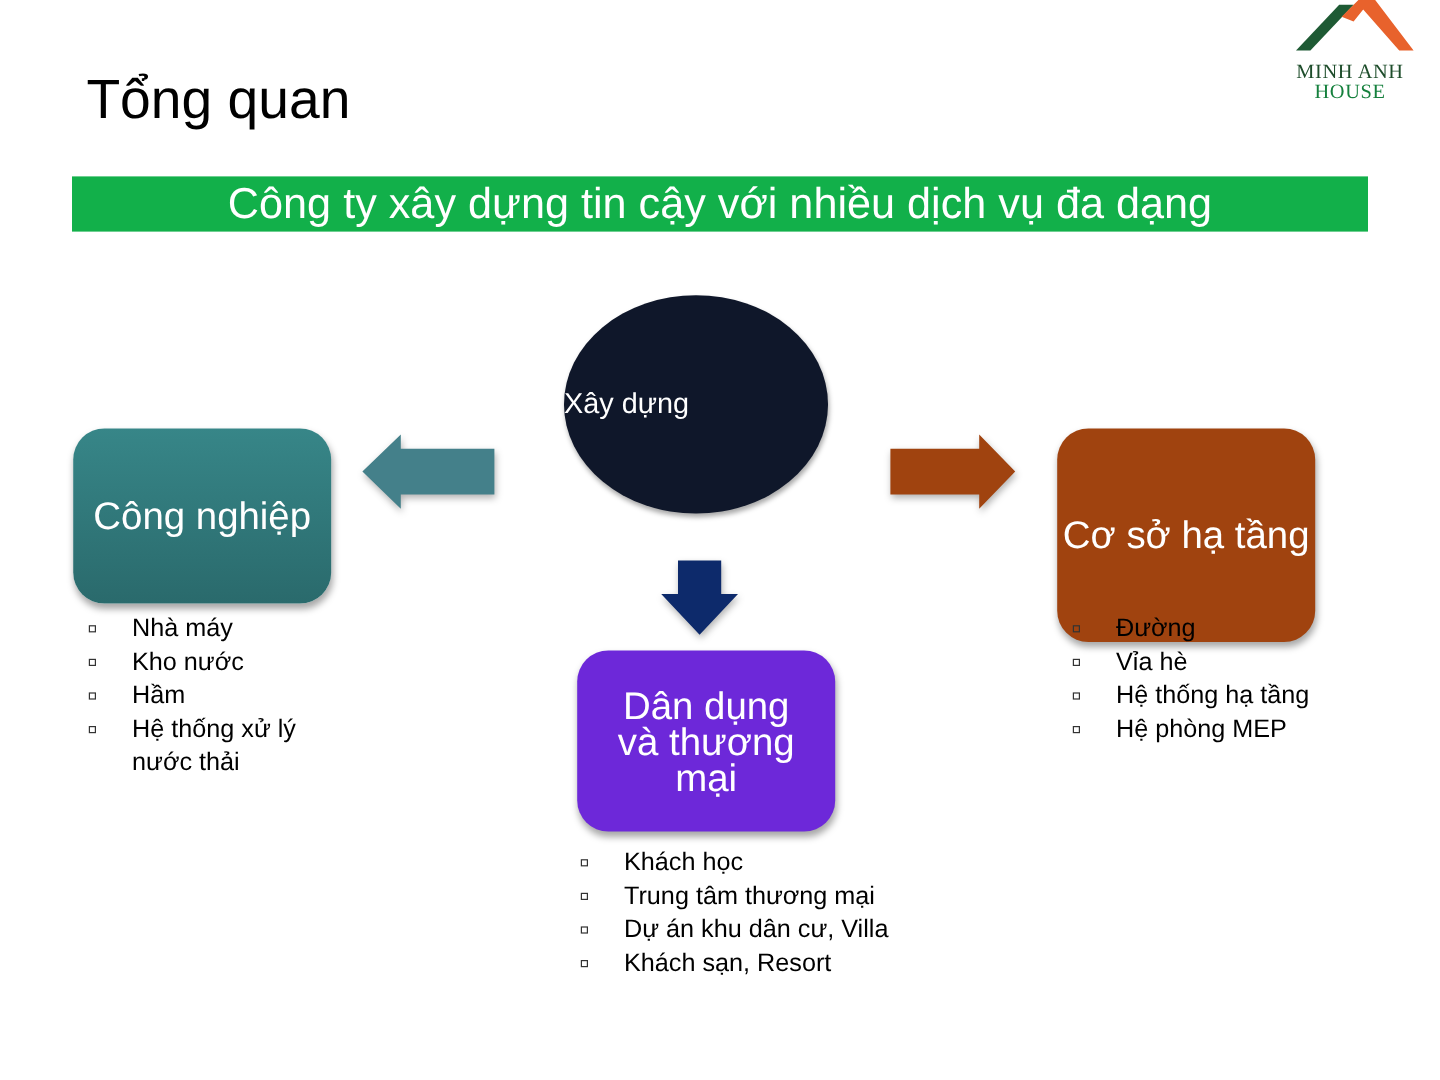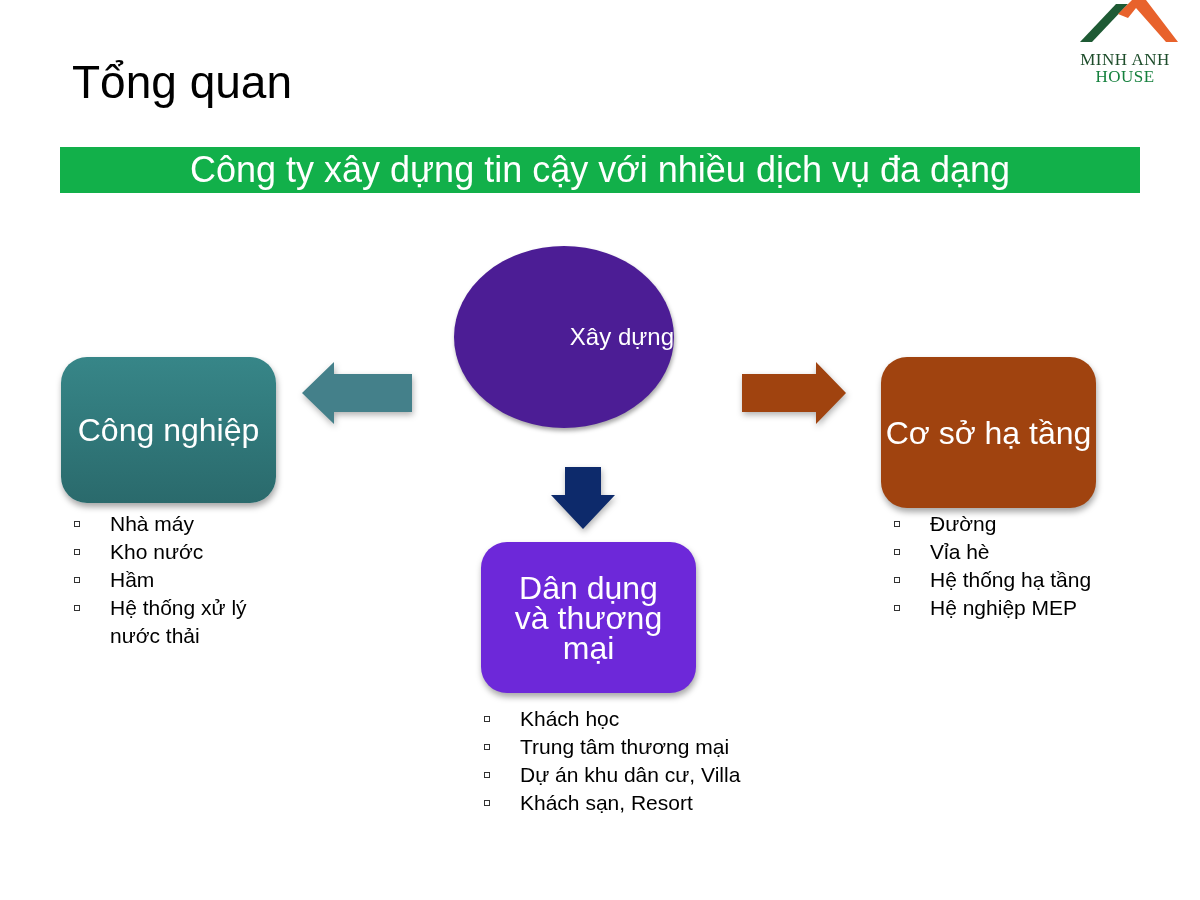--- a/index.html
+++ b/index.html
@@ -11,31 +11,31 @@
     .logo-line1 { position: absolute; left: 0; top: 50px; width: 130px; text-align: center;
       font-family: "Liberation Serif", serif; font-size: 17px; color: #1e4d2b; letter-spacing: 0.5px; }
     .logo-line2 { position: absolute; left: 0; top: 67px; width: 130px; text-align: center;
       font-family: "Liberation Serif", serif; font-size: 17px; color: #15803d; letter-spacing: 0.5px; }
 
     .page-title { position: absolute; left: 72px; top: 55px; font-size: 46px; color: #000; }
 
     .banner { position: absolute; left: 60px; top: 147px; width: 1080px; height: 46px; background: #12b04a;
       color: #fff; font-size: 36px; text-align: center; line-height: 46px; }
 
-    .ellipse { position: absolute; left: 454px; top: 246px; width: 220px; height: 182px; border-radius: 50%;
-      background: #4c1d95; color: #fff; font-size: 24px; display: flex; align-items: center; justify-content: flex-end;
+    .ellipse { position: absolute; left: 470px; top: 246px; width: 220px; height: 182px; border-radius: 50%;
+      background: #0f172a; color: #fff; font-size: 24px; display: flex; align-items: center; justify-content: flex-start;
       box-shadow: 1px 3px 4px rgba(0,0,0,0.35); }
 
     .box { position: absolute; border-radius: 26px; color: #fff; font-size: 32px; display: flex;
       align-items: center; justify-content: center; text-align: center; line-height: 30px;
       box-shadow: 1px 4px 6px rgba(0,0,0,0.35); }
     .box-left { left: 61px; top: 357px; width: 215px; height: 146px;
       background: linear-gradient(#378688, #2a6a6c); }
     .box-center { left: 481px; top: 542px; width: 215px; height: 151px; background: #6d28d9; }
-    .box-right { left: 881px; top: 357px; width: 215px; height: 151px; background: #a0430f; }
+    .box-right { left: 881px; top: 357px; width: 215px; height: 178px; background: #a0430f; }
 
     .arrow { position: absolute; }
     .arrow svg { display: block; filter: drop-shadow(1px 3px 3px rgba(0,0,0,0.3)); }
 
     .list { position: absolute; list-style: none; font-size: 21px; line-height: 28px; }
     .list li { position: relative; padding-left: 36px; }
     .list .bullet { position: absolute; left: 0; top: 11px; width: 6px; height: 6px; border: 1px solid #333; }
     .list-left { left: 74px; top: 510px; width: 230px; }
     .list-center { left: 484px; top: 705px; width: 320px; }
     .list-right { left: 894px; top: 510px; width: 260px; }
@@ -97,14 +97,14 @@
   <li><span class="bullet"></span><span>Khách học</span></li>
   <li><span class="bullet"></span><span>Trung tâm thương mại</span></li>
   <li><span class="bullet"></span><span>Dự án khu dân cư, Villa</span></li>
   <li><span class="bullet"></span><span>Khách sạn, Resort</span></li>
 </ul>
 
 <ul class="list list-right">
   <li><span class="bullet"></span><span>Đường</span></li>
   <li><span class="bullet"></span><span>Vỉa hè</span></li>
   <li><span class="bullet"></span><span>Hệ thống hạ tầng</span></li>
-  <li><span class="bullet"></span><span>Hệ nghiệp MEP</span></li>
+  <li><span class="bullet"></span><span>Hệ phòng MEP</span></li>
 </ul>
 
 </body></html>

